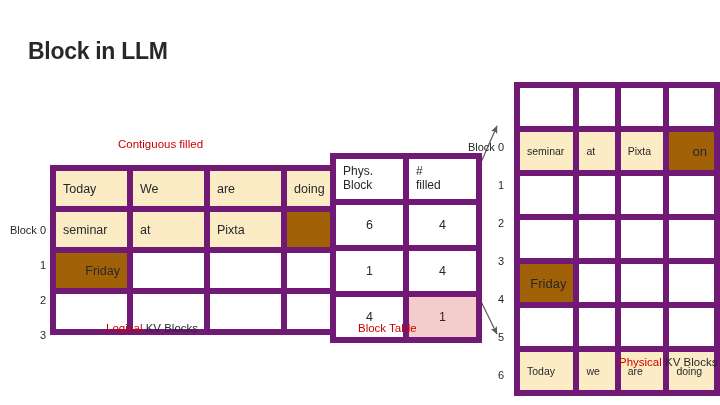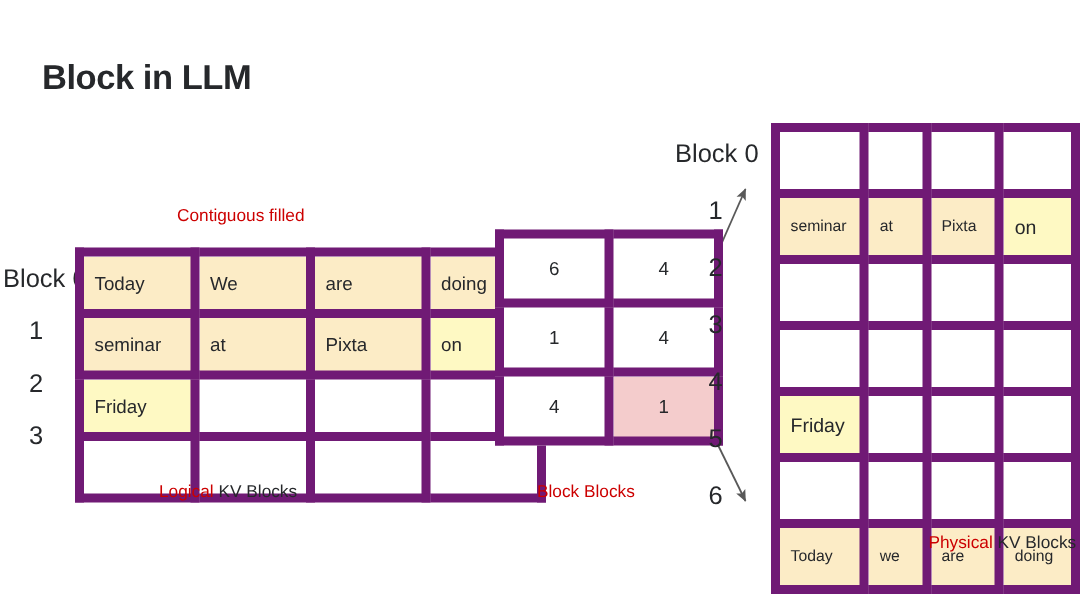--- a/index.html
+++ b/index.html
@@ -36,34 +36,35 @@
   .grid td {
     border: 6px solid #701a75;
     padding: 0 7px;
     font-size: 12.5px;
     color: #26282b;
     vertical-align: middle;
     overflow: hidden;
     white-space: nowrap;
   }
   .c-yellow { background: #fcecc6; }
-  .c-green  { background: #fef9c3; }
+  .c-green  { background: #a16207; text-align: right; }
   .c-pink   { background: #f4cccc; }
   .c-white  { background: #ffffff; }
 
   
   #logical-table { left: 50px; top: 165px; }
   #logical-table td { height: 35px; width: 57px; }
 
   .rowlabel {
     position: absolute;
-    font-size: 17px;
+    font-size: 11px;
     color: #26282b;
-    text-align: center;
+    text-align: right;
     white-space: nowrap;
+    margin-top: 48px;
   }
 
   .caption {
     position: absolute;
     font-size: 11.5px;
     white-space: nowrap;
   }
   .red { color: #cc0000; }
   .dark { color: #26282b; }
 
@@ -150,35 +151,45 @@
     </tbody>
 </table>
 
 <div class="caption" style="left:106px; top:322px;">
   <span class="red">Logical</span><span class="dark">&nbsp;</span><span class="dark">KV Blocks</span>
 </div>
 
 <table class="grid" id="block-table">
   <tbody id="block-body">
       <tr>
+        <td class="hdr c-white">
+          <div>Phys.</div>
+          <div>Block</div>
+        </td>
+        <td class="hdr c-white">
+          <div>#</div>
+          <div>filled</div>
+        </td>
+      </tr>
+      <tr>
         <td class="c-white">6</td>
         <td class="c-white">4</td>
       </tr>
       <tr>
         <td class="c-white">1</td>
         <td class="c-white">4</td>
       </tr>
       <tr>
         <td class="c-white">4</td>
         <td class="c-pink">1</td>
       </tr>
     </tbody>
 </table>
 
-<div class="caption red" style="left:358px; top:322px;">Block Blocks</div>
+<div class="caption red" style="left:358px; top:322px;">Block Table</div>
 
 <div class="rowlabel" style="left:450px; top:93px; width:54px;">Block 0</div>
 <div class="rowlabel" style="left:450px; top:131px; width:54px;">1</div>
 <div class="rowlabel" style="left:450px; top:169px; width:54px;">2</div>
 <div class="rowlabel" style="left:450px; top:207px; width:54px;">3</div>
 <div class="rowlabel" style="left:450px; top:245px; width:54px;">4</div>
 <div class="rowlabel" style="left:450px; top:283px; width:54px;">5</div>
 <div class="rowlabel" style="left:450px; top:321px; width:54px;">6</div>
 
 <table class="grid" id="physical-table">

